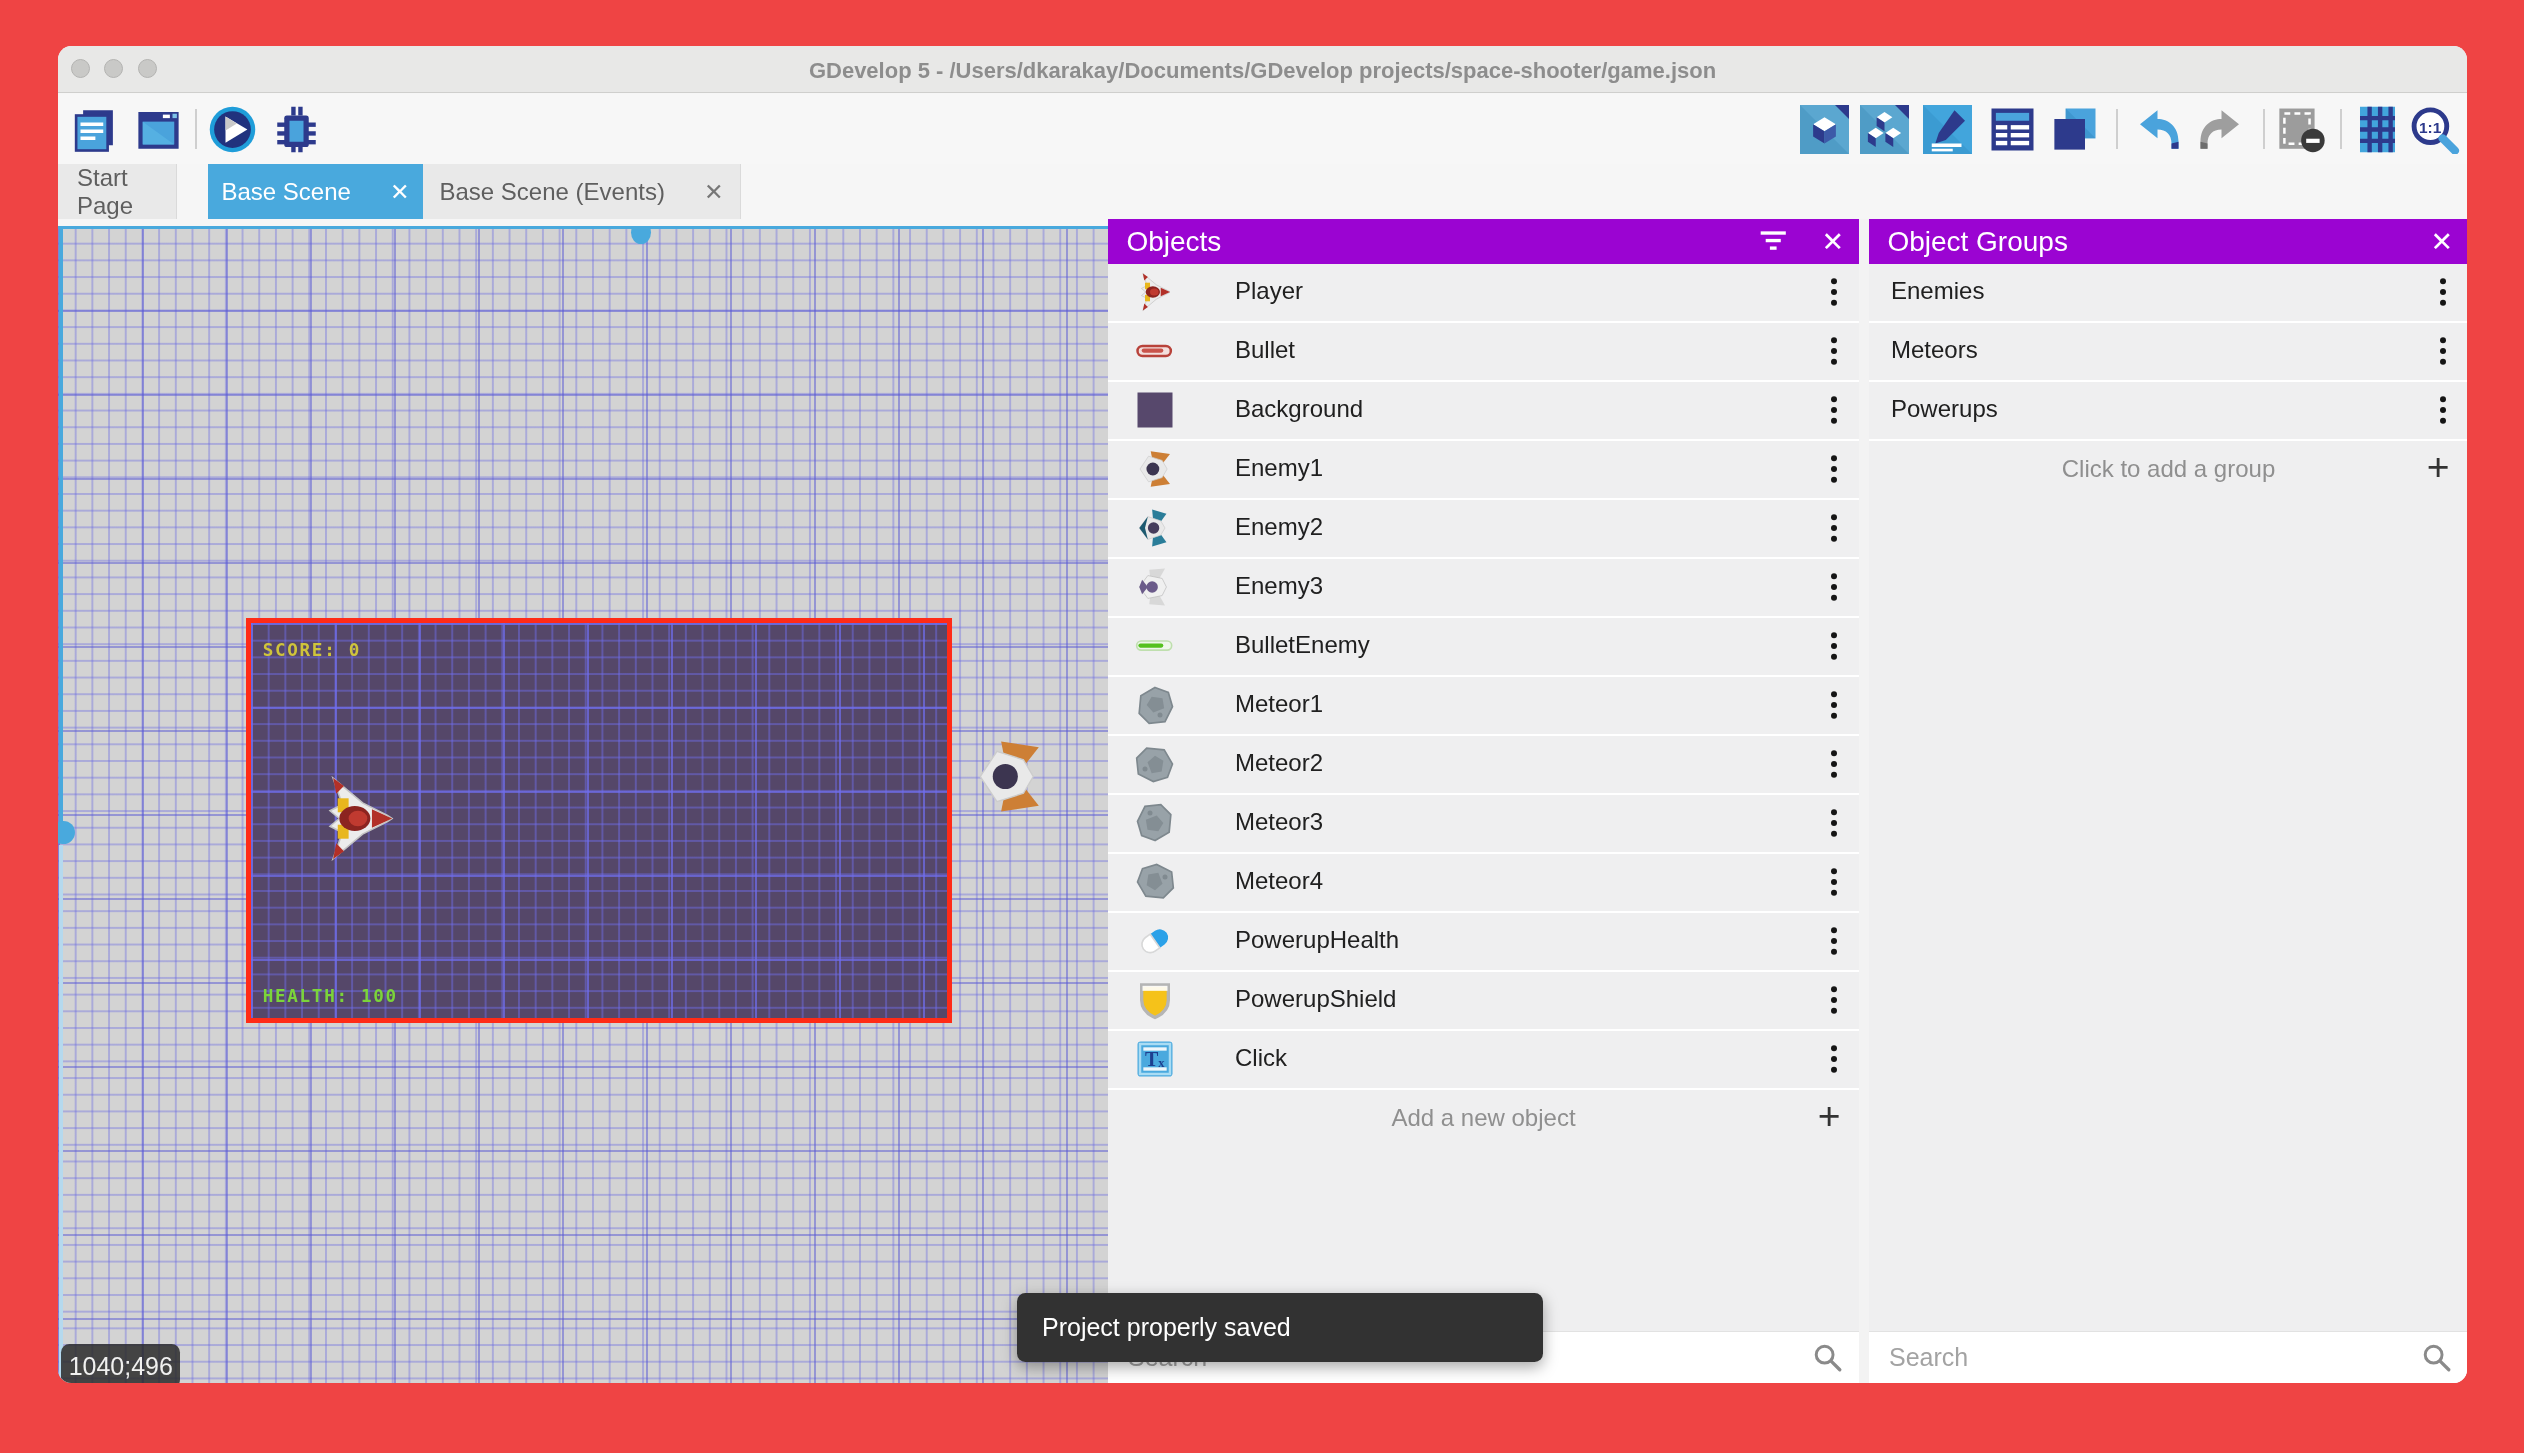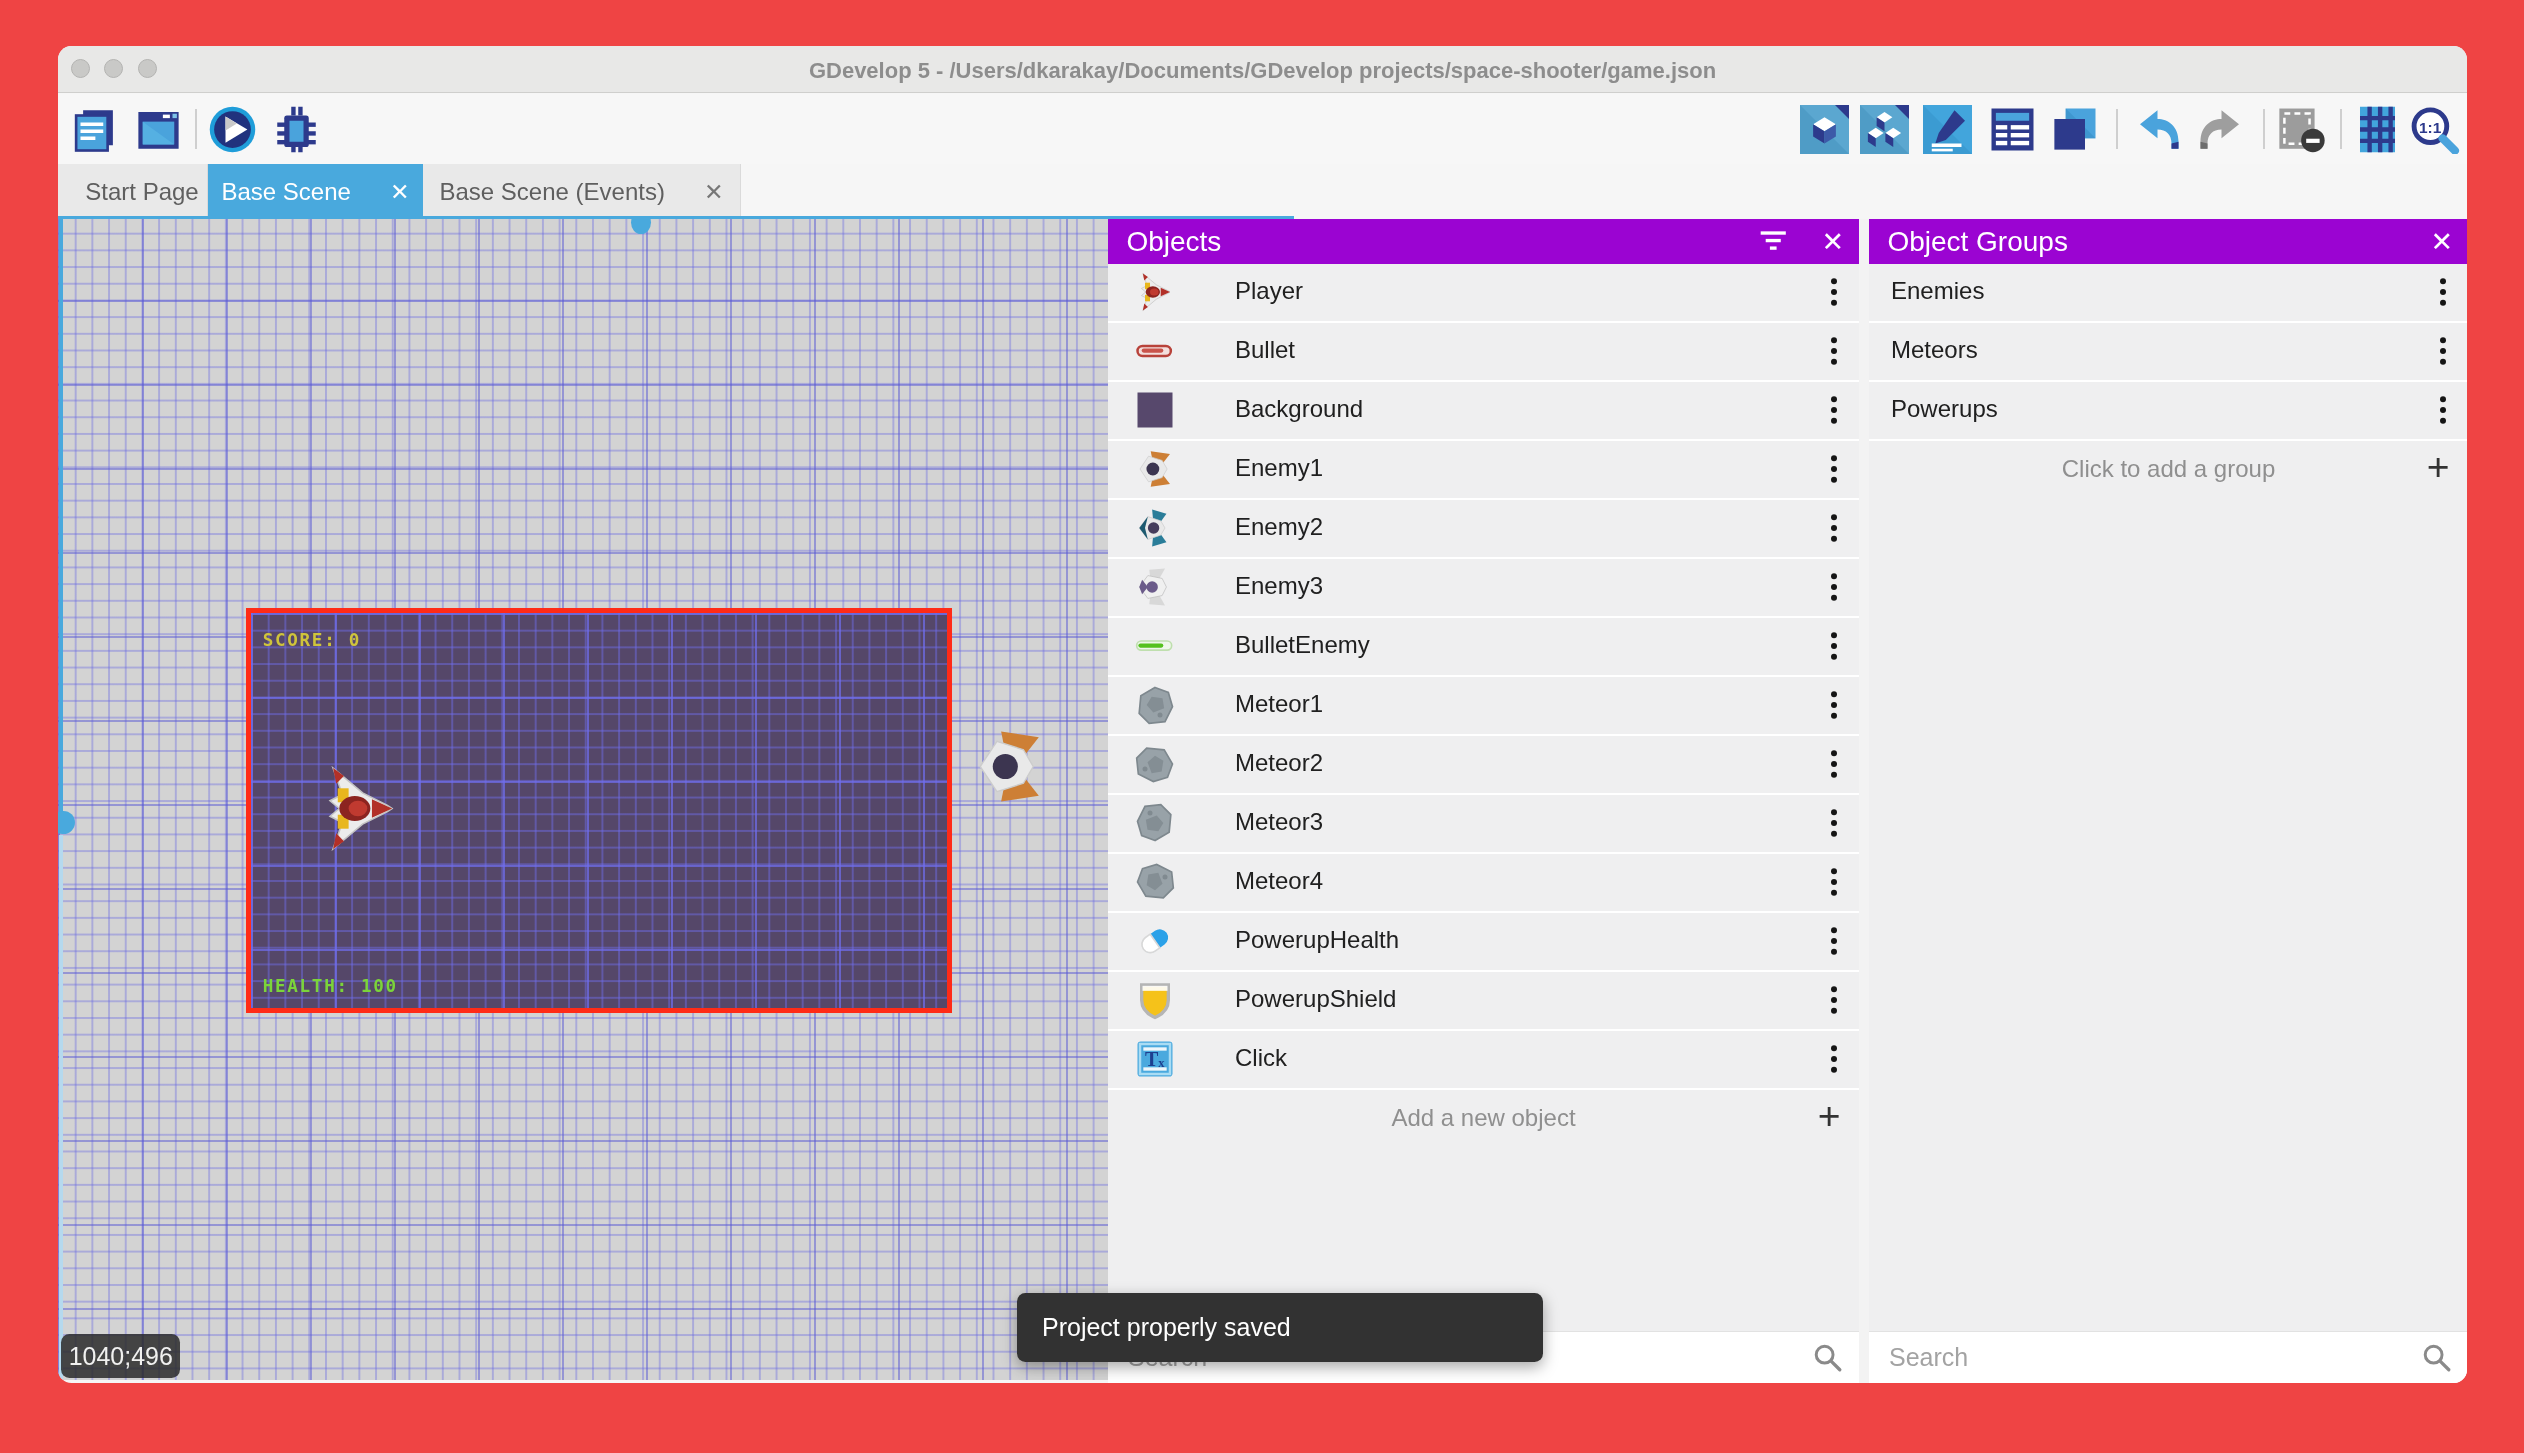--- a/index.html
+++ b/index.html
@@ -16,27 +16,27 @@
   
   .toolbar { position:absolute; left:0; top:48px; width:100%; height:70px; background:#f7f7f7; }
   .tbtn { position:absolute; top:11px; width:49px; height:49px; cursor:pointer; }
   .tbtn svg { width:100%; height:100%; display:block; }
   .tsep { position:absolute; top:15px; width:1.7px; height:40px; background:#cfcfcf; }
 
   
   .tabbar { position:absolute; left:0; top:118px; width:100%; height:55px; background:#f6f6f6; }
   .tab { position:absolute; top:0; height:55px; display:flex; align-items:center; justify-content:center; font-size:24px; color:#5f5f5f; background:#e9e9e9; border-right:0.8px solid #dadada; cursor:pointer; }
   .tab .tclose { font-size:23.4px; color:#777; margin-left:39px; cursor:pointer; }
-  .tab-start  { left:0; width:150px;padding-left:19px; }
+  .tab-start  { left:0; width:119px;padding-left:19px; }
   .tab-active { left:150px; width:215px; background:#49a9dd; color:#fff; border-right:none; }
   .tab-active .tclose { color:#fff; }
   .tab-events { left:365px; width:318px; }
 
   
-  .canvas { position:absolute; left:0; top:170px; width:1236px; height:1164px; overflow:hidden; cursor:default;
+  .canvas { position:absolute; left:0; top:180px; width:1236px; height:1164px; overflow:hidden; cursor:default;
     background-color:#d3d3d3;
     background-image:
       linear-gradient(rgba(88,88,212,0.50) 2.5px, transparent 2.5px),
       linear-gradient(90deg, rgba(88,88,212,0.50) 2.5px, transparent 2.5px),
       linear-gradient(rgba(104,104,226,0.38) 1.7px, transparent 1.7px),
       linear-gradient(90deg, rgba(104,104,226,0.38) 1.7px, transparent 1.7px);
     background-size:84px 84px, 84px 84px, 16.7px 16.7px, 16.7px 16.7px; }
   .hscroll-line { position:absolute; left:0; top:0; width:100%; height:3.3px; background:#49a9dd; }
   .hscroll-thumb { position:absolute; left:573px; top:-5px; width:20px; height:23.4px; border-radius:50%; background:#49a9dd; cursor:grab; }
   .vscroll-line-solid { position:absolute; left:0.8px; top:0; width:4.2px; height:601px; background:#49a9dd; }

